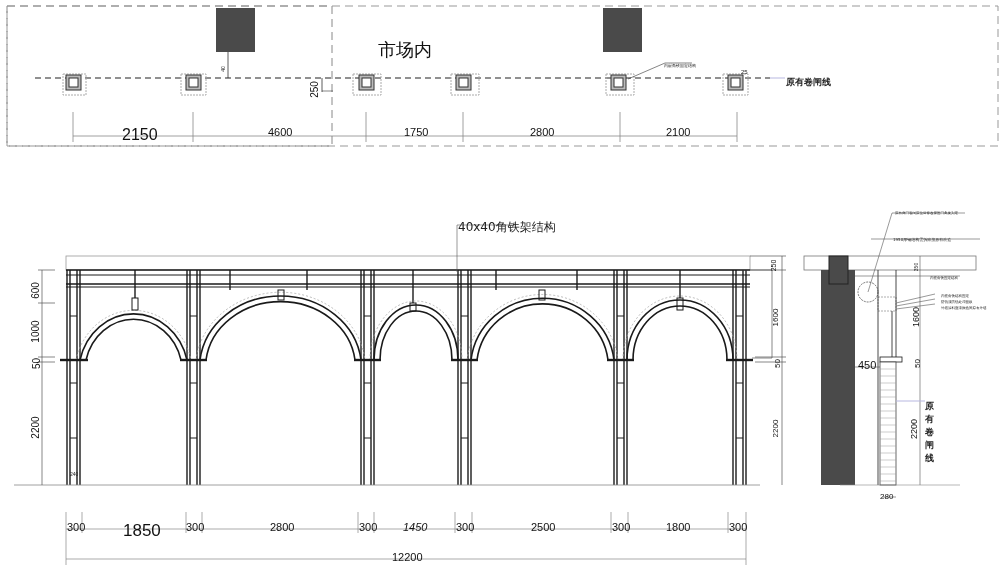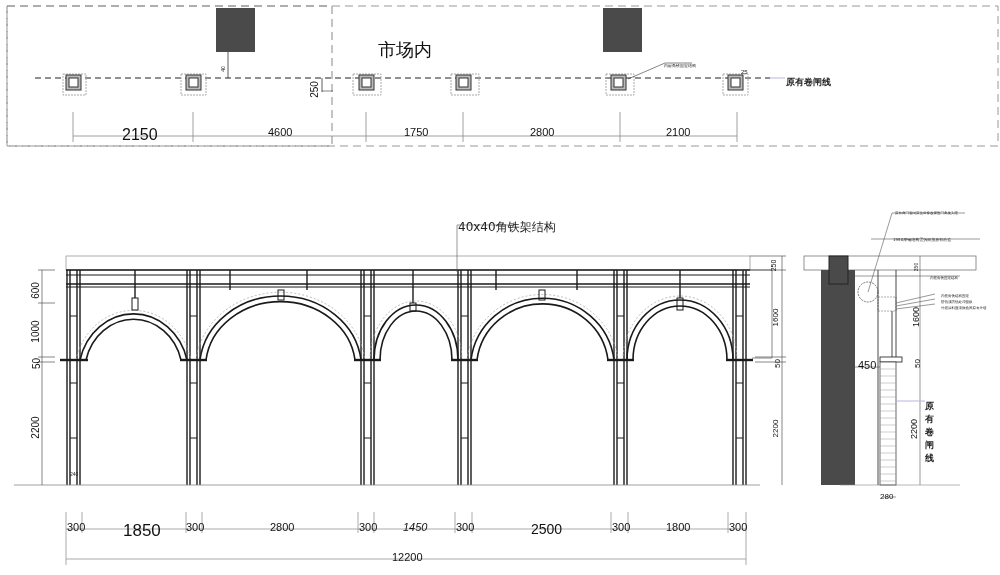--- a/index.html
+++ b/index.html
@@ -292,21 +292,21 @@
   <div style="position:absolute;left:773px;top:355px;font-size:8px;color:#111;transform:rotate(-90deg);">50</div>
   <div style="position:absolute;left:767px;top:420px;font-size:8px;color:#111;transform:rotate(-90deg);">2200</div>
 
   <div style="position:absolute;left:67px;top:517px;font-size:11px;color:#111;">300</div>
   <div style="position:absolute;left:123px;top:517px;font-size:17px;color:#111;">1850</div>
   <div style="position:absolute;left:186px;top:517px;font-size:11px;color:#111;">300</div>
   <div style="position:absolute;left:270px;top:517px;font-size:11px;color:#111;">2800</div>
   <div style="position:absolute;left:359px;top:517px;font-size:11px;color:#111;">300</div>
   <div style="position:absolute;left:403px;top:517px;font-size:11px;color:#111;font-style:italic;">1450</div>
   <div style="position:absolute;left:456px;top:517px;font-size:11px;color:#111;">300</div>
-  <div style="position:absolute;left:531px;top:517px;font-size:14px;color:#111;">2500</div>
+  <div style="position:absolute;left:531px;top:517px;font-size:11px;color:#111;">2500</div>
   <div style="position:absolute;left:612px;top:517px;font-size:11px;color:#111;">300</div>
   <div style="position:absolute;left:666px;top:517px;font-size:11px;color:#111;">1800</div>
   <div style="position:absolute;left:729px;top:517px;font-size:11px;color:#111;">300</div>
   <div style="position:absolute;left:392px;top:547px;font-size:11px;color:#111;">12200</div>
 
   <div style="position:absolute;left:895px;top:207px;font-size:3.5px;color:#222;font-family:'DejaVu Sans',sans-serif;white-space:nowrap;">原有商门卷闸原位置修改保留门高度为定</div>
   <div style="position:absolute;left:893px;top:233px;font-size:4px;color:#222;font-family:'DejaVu Sans',sans-serif;white-space:nowrap;">1950厚钢结构需拆除按原有改造</div>
   <div style="position:absolute;left:930px;top:272px;font-size:3.5px;color:#222;font-family:'DejaVu Sans',sans-serif;white-space:nowrap;">内嵌角铁固定结构</div>
   <div style="position:absolute;left:941px;top:290px;font-size:3.5px;color:#222;font-family:'DejaVu Sans',sans-serif;white-space:nowrap;">内嵌角铁结构固定</div>
   <div style="position:absolute;left:941px;top:296px;font-size:3.5px;color:#222;font-family:'DejaVu Sans',sans-serif;white-space:nowrap;">防锈漆防锈处理面板</div>

